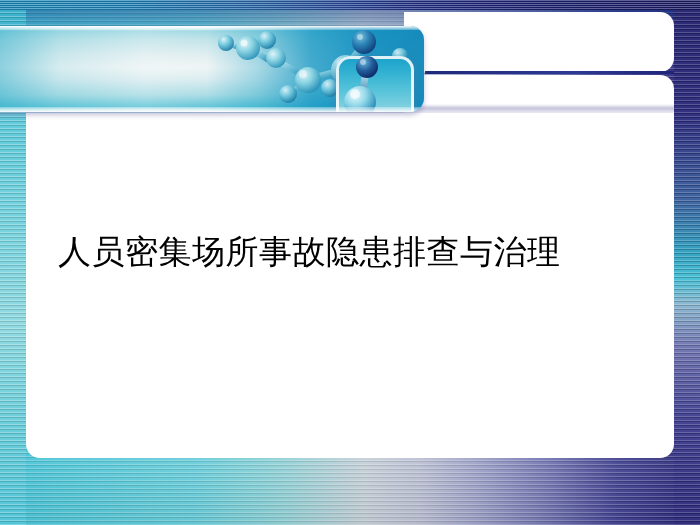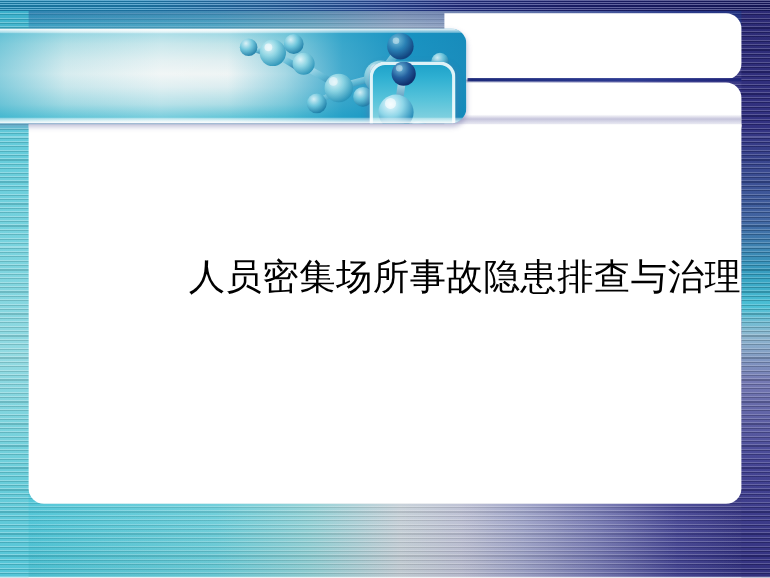--- a/index.html
+++ b/index.html
@@ -260,21 +260,21 @@
   }
 
   .molecule-svg { position: absolute; inset: 0; width: 100%; height: 100%; }
 
   
   .title-block {
     position: absolute;
     left: 26px;
     top: 230px;
     width: 648px;
-    text-align: right;
+    text-align: left;
   }
   .slide-title {
     margin: 0;
     padding-left: 32px;
     font-family: "DejaVu Serif", "Liberation Serif", serif;
     font-size: 33px;
     line-height: 44px;
     font-weight: 400;
     color: #000000;
     letter-spacing: 0.5px;

